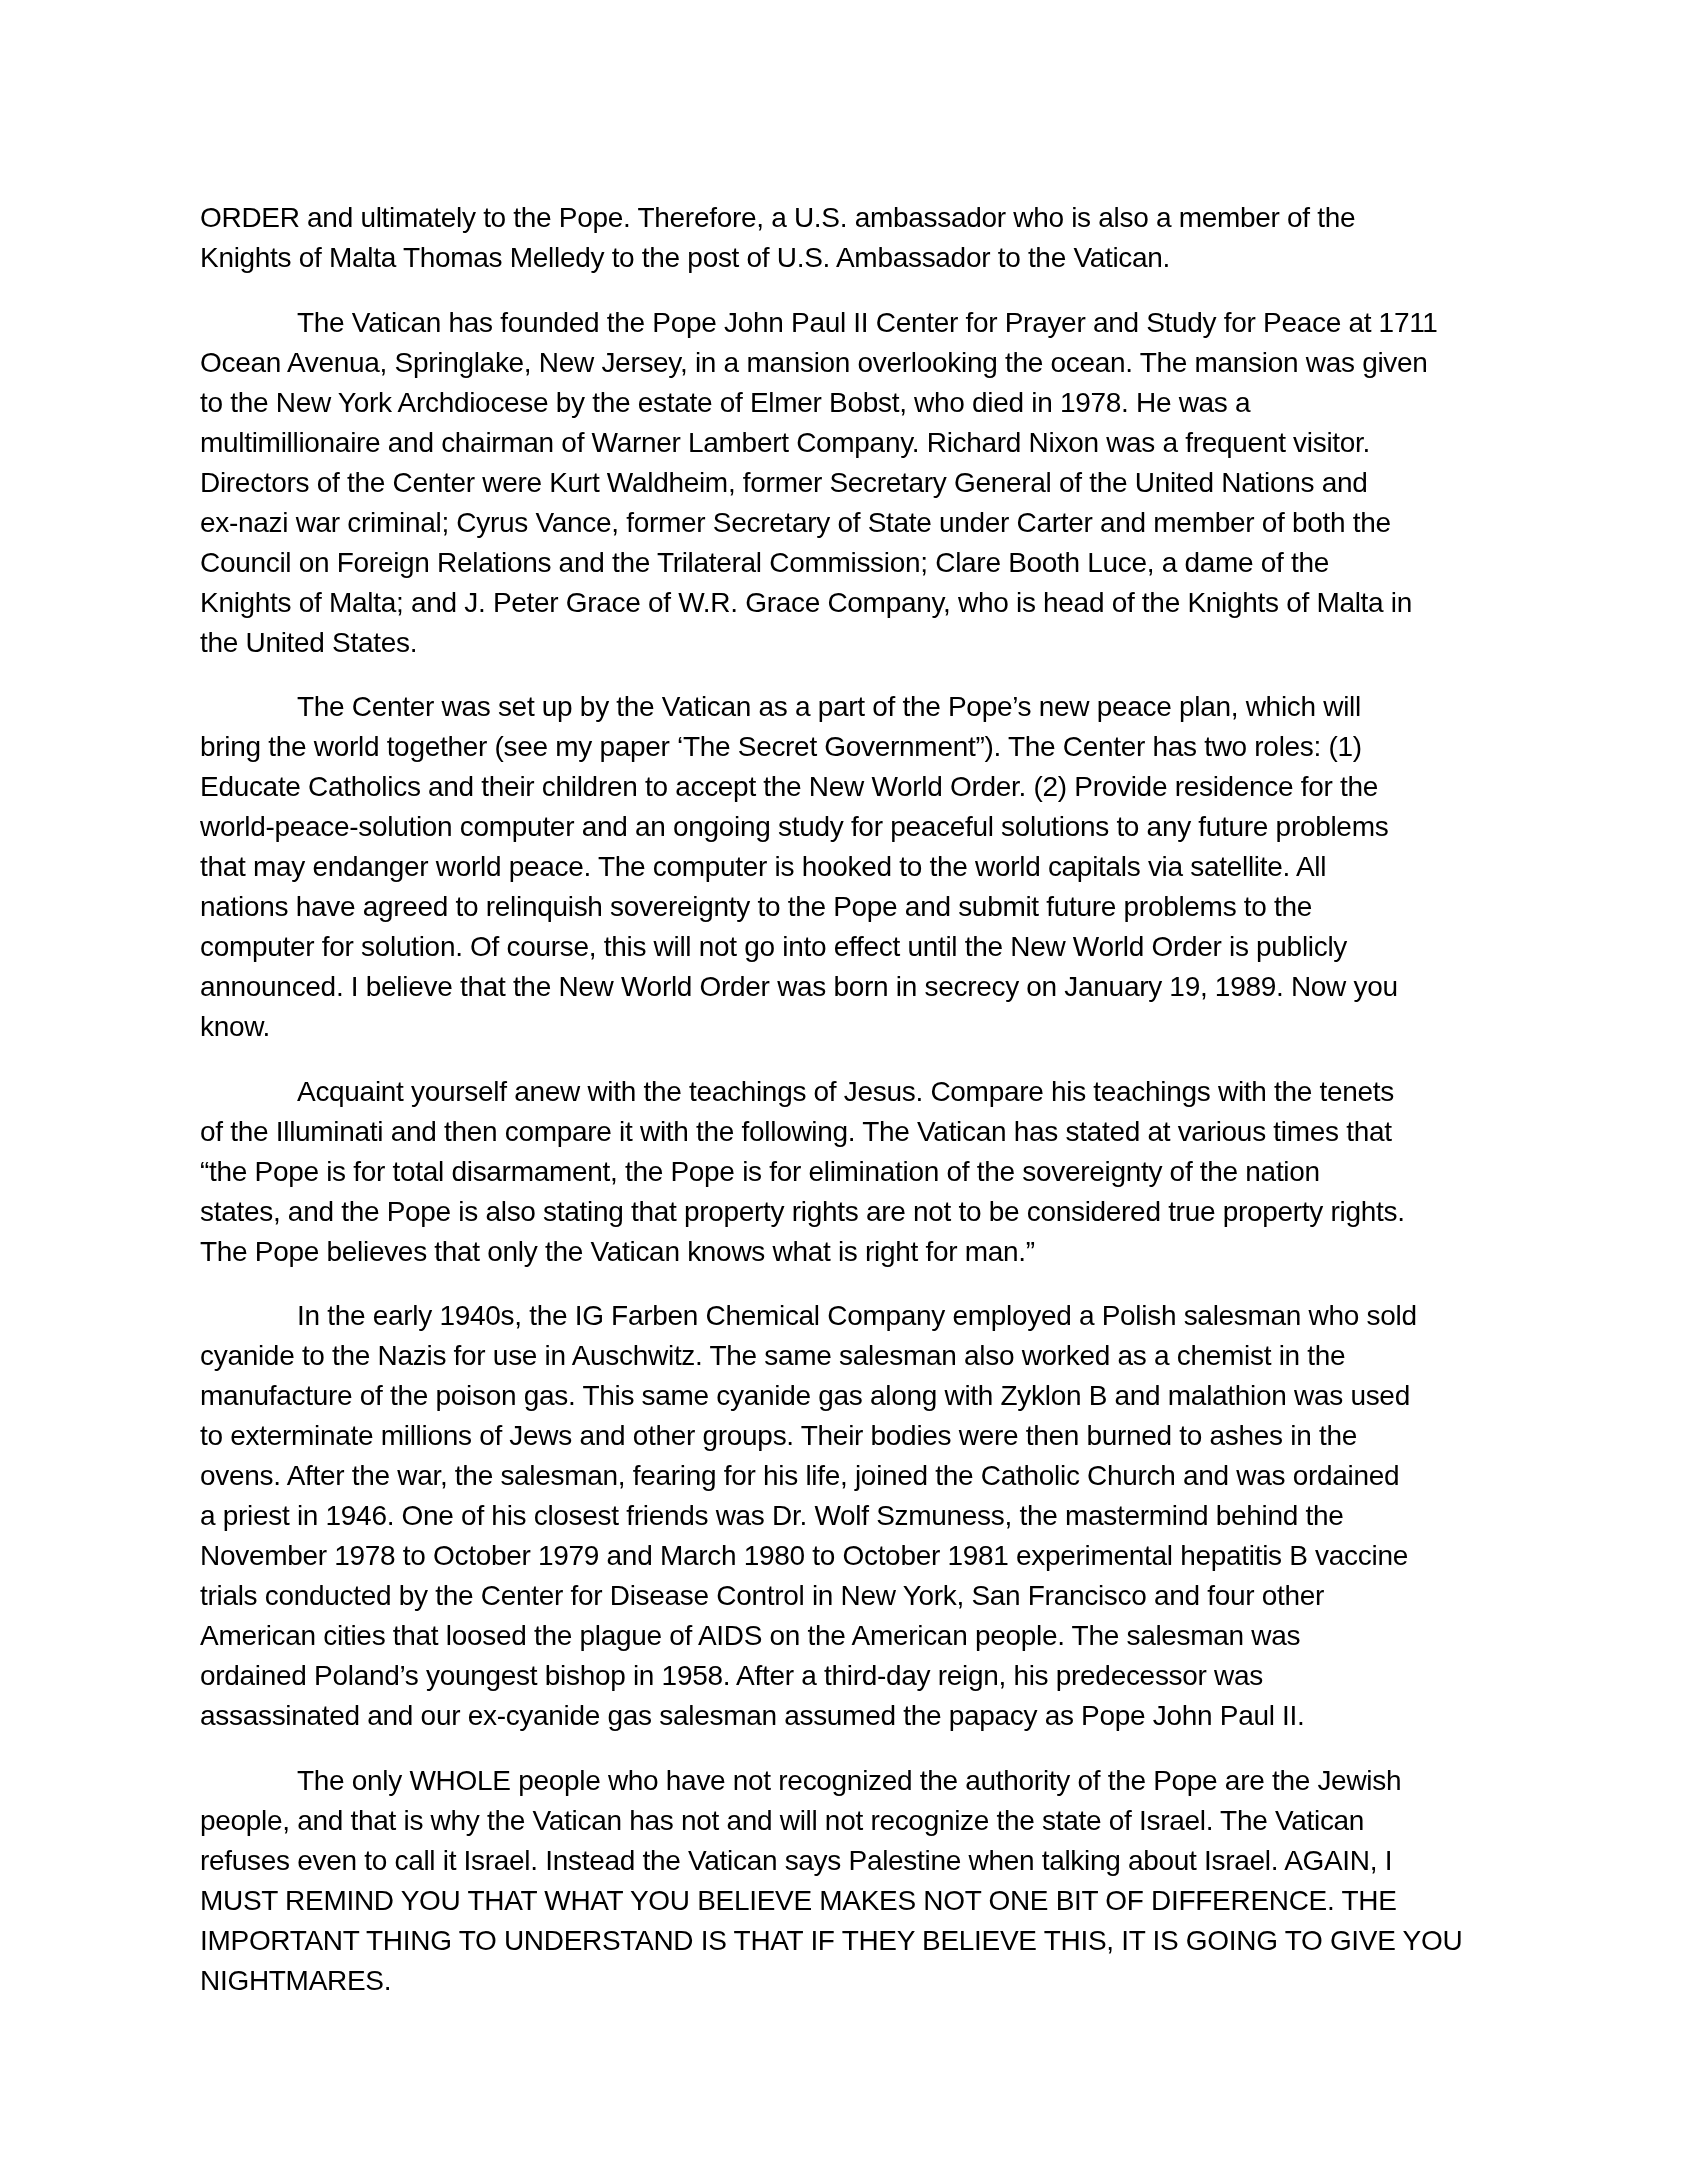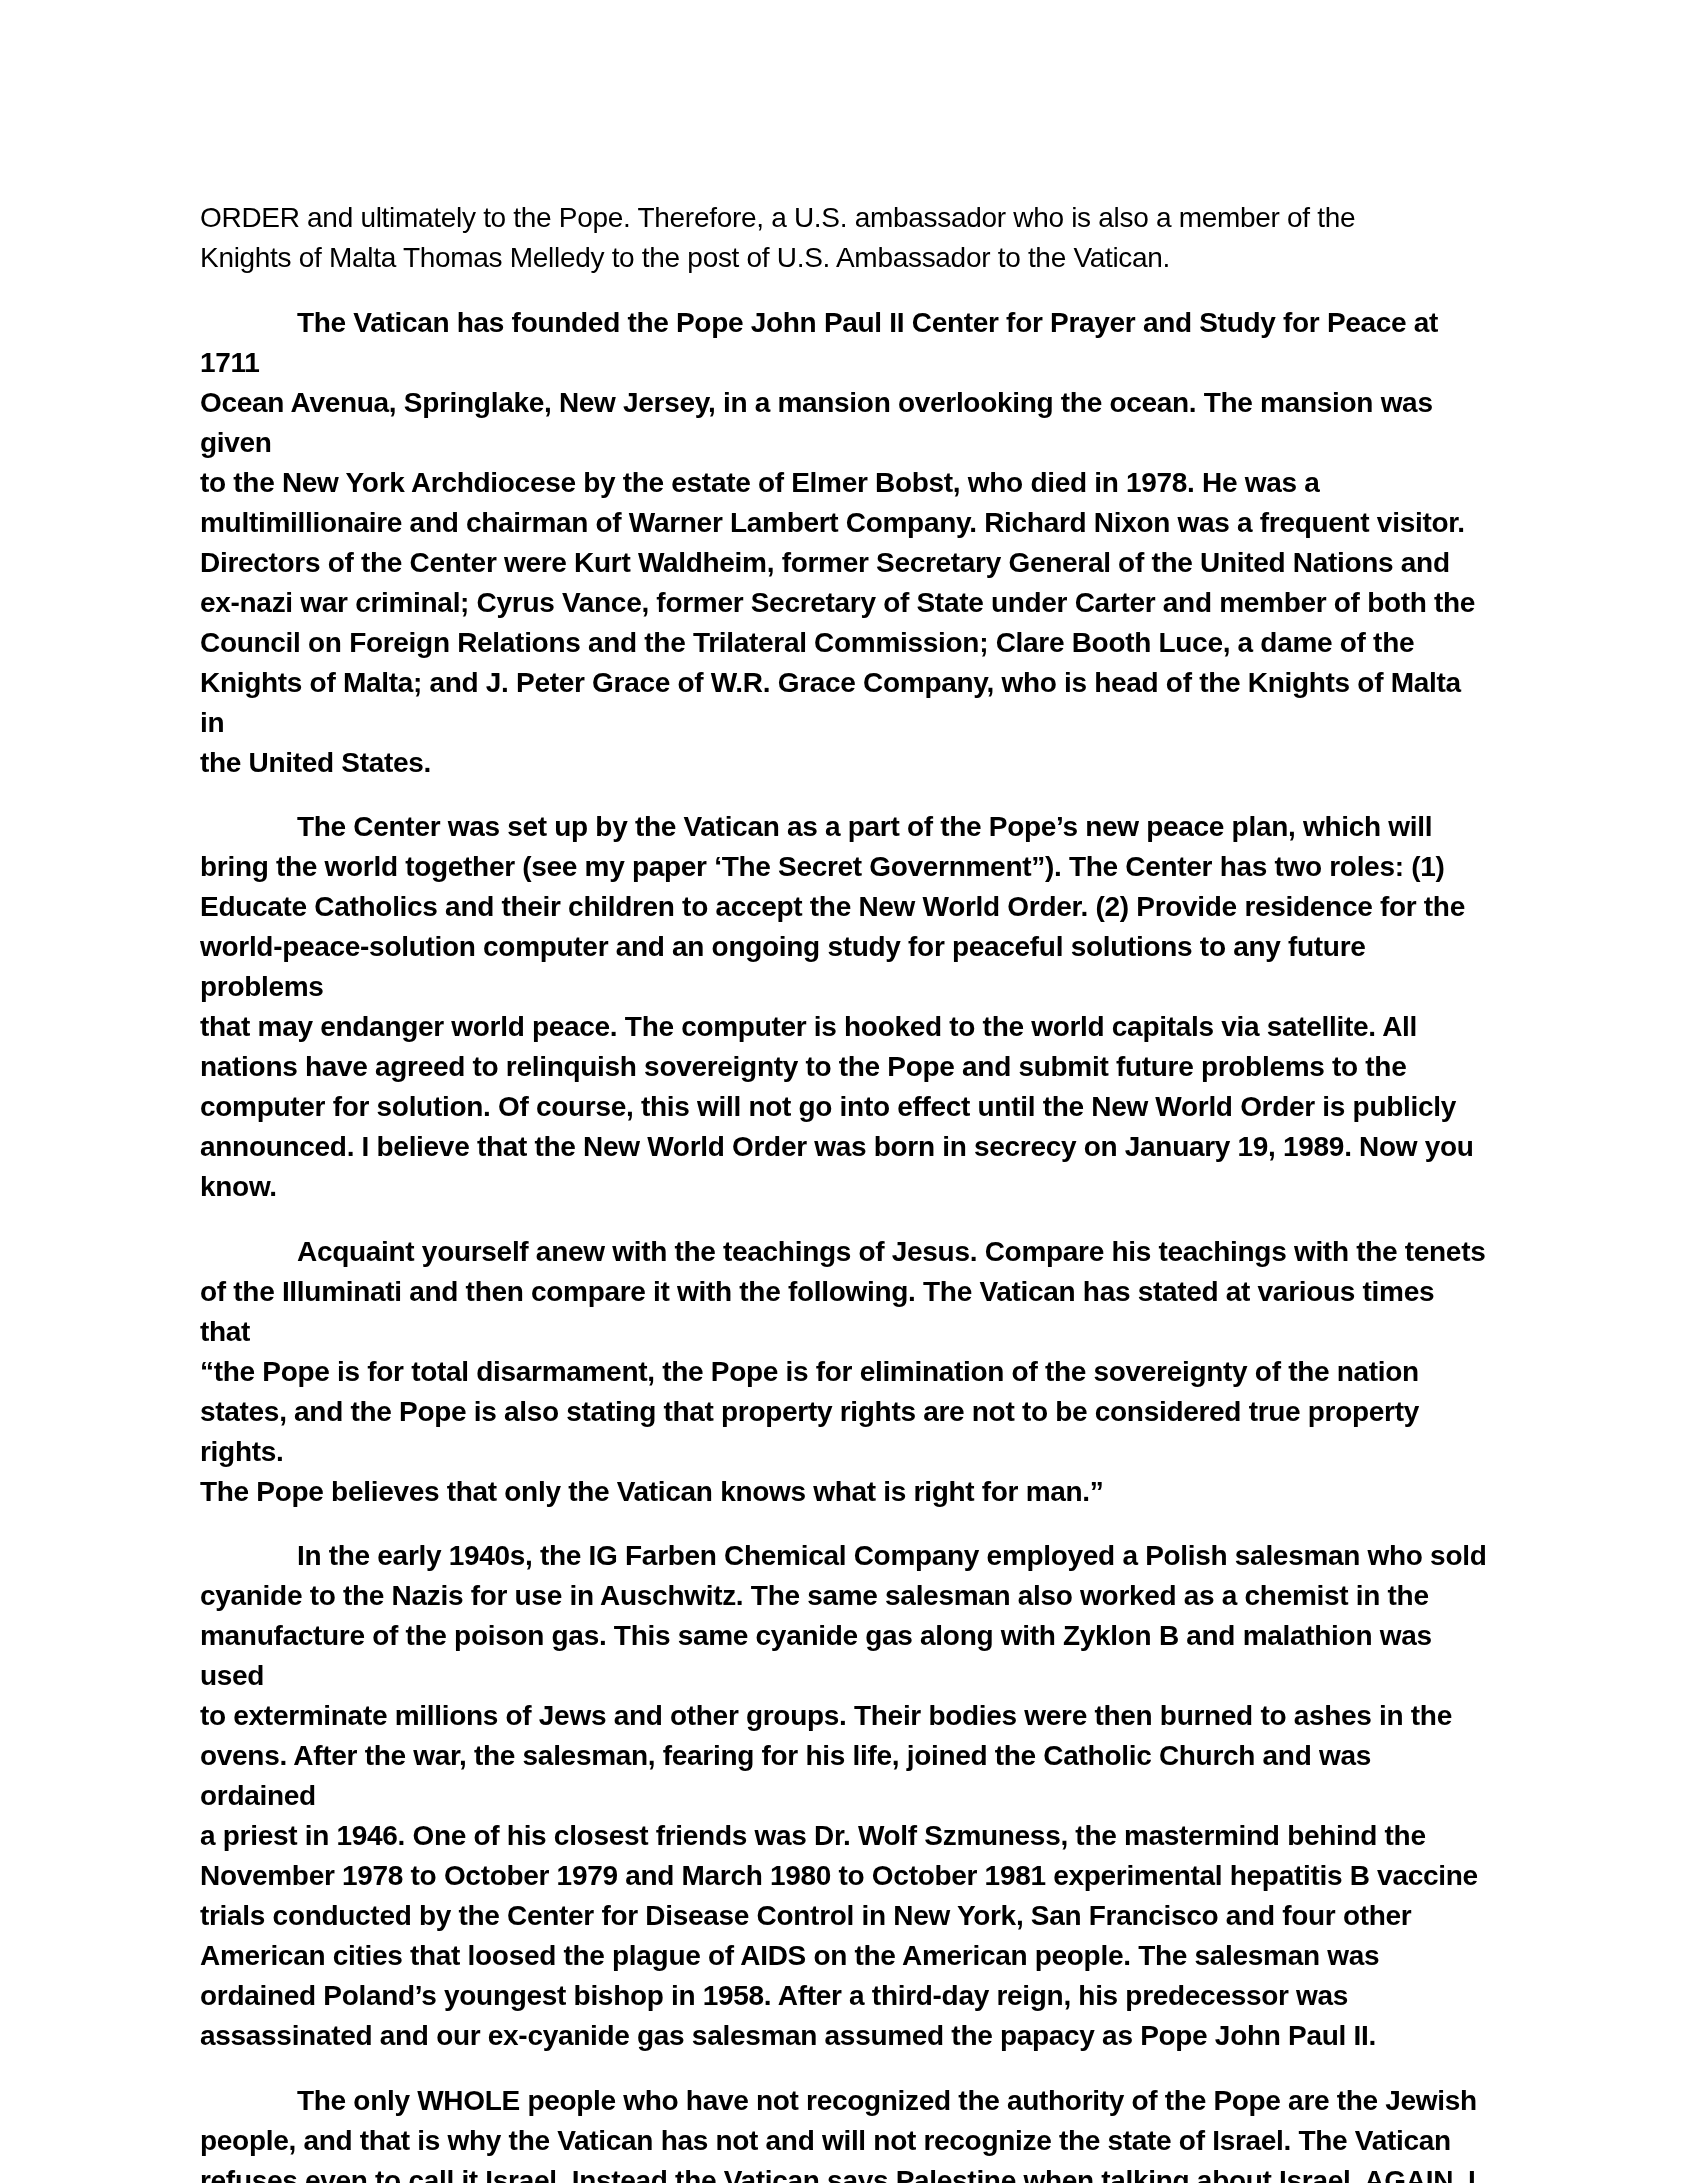--- a/index.html
+++ b/index.html
@@ -25,21 +25,20 @@
     line-height: 40px;
     letter-spacing: -0.3px;
   }
   .content p {
     margin: 0 0 24.5px 0;
     white-space: pre-line;
     text-align: left;
   }
   .content p.indent {
     text-indent: 97px;
-    font-weight: bold;
   }
 </style>
 </head>
 <body>
 
 <div class="page">
   <div class="content">
       <p>ORDER and ultimately to the Pope. Therefore, a U.S. ambassador who is also a member of the
 Knights of Malta Thomas Melledy to the post of U.S. Ambassador to the Vatican.</p>
       <p class="indent">The Vatican has founded the Pope John Paul II Center for Prayer and Study for Peace at 1711

